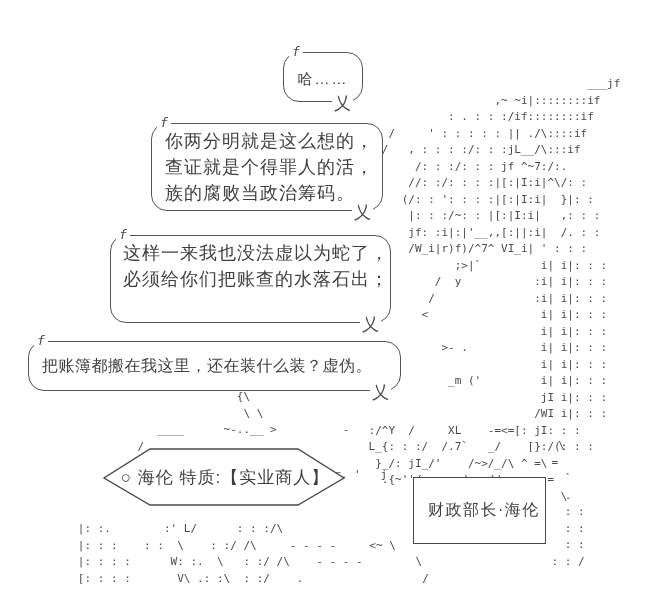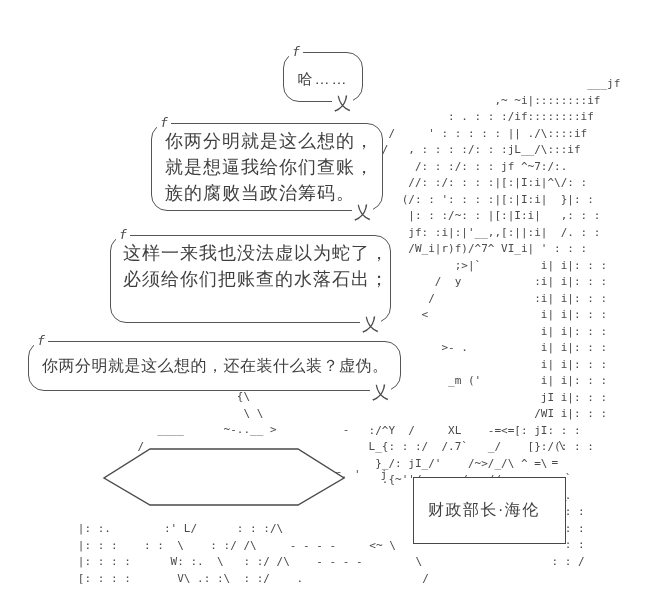--- a/index.html
+++ b/index.html
@@ -45,21 +45,21 @@
   #bubble-4 .line{ font-size:16px; letter-spacing:0.5px;}
   
   #trait-octagon{ position:absolute; left:98px; top:443px; }
   #trait-label{
     position:absolute; left:118px; top:466px; width:214px;
     text-align:center; font-size:17px; letter-spacing:1px;
     white-space:nowrap;
   }
   
   #name-box{
-    position:absolute; left:413px; top:477px; width:153px; height:67px;
+    position:absolute; left:413px; top:477px; width:133px; height:67px;
     border:1.5px solid #474747; box-sizing:border-box;
     display:flex; align-items:center;
     background:#ffffff;
   }
   #name-box .name-text{
     padding-left:14px; font-size:16px; letter-spacing:1.5px; white-space:nowrap;
   }
 </style>
 </head>
 <body>
@@ -119,39 +119,40 @@
 
   <div class="bubble" id="bubble-1" style="left:283px; top:52px; width:80px; height:50px;">
     <span class="corner-f">f</span>
     <div class="line" style="margin-top:13px;">哈……</div>
     <span class="tail">乂</span>
   </div>
 
   <div class="bubble" id="bubble-2" style="left:151px; top:123px; width:232px; height:88px; padding:4px 0 0 13px;">
     <span class="corner-f">f</span>
     <div class="line">你两分明就是这么想的，</div>
-    <div class="line">就是想逼我给你们查账，</div>
+    <div class="line">查证就是个得罪人的活，</div>
     <div class="line">族的腐败当政治筹码。</div>
     <span class="tail">乂</span>
   </div>
 
   <div class="bubble" id="bubble-3" style="left:110px; top:235px; width:281px; height:88px; padding:4px 0 0 12px;">
     <span class="corner-f">f</span>
     <div class="line">这样一来我也没法虚以为蛇了，</div>
     <div class="line">必须给你们把账查的水落石出；</div>
     <span class="tail">乂</span>
   </div>
 
   <div class="bubble" id="bubble-4" style="left:28px; top:341px; width:373px; height:50px; padding:11px 0 0 13px;">
     <span class="corner-f">f</span>
-    <div class="line">你两分明就是这么想的，还在装什么装？虚伪。</div>
+    <div class="line">把账簿都搬在我这里，还在装什么装？虚伪。</div>
     <span class="tail">乂</span>
   </div>
 
   <svg id="trait-octagon" width="252" height="68">
     <polygon points="52,6 200,6 246,35 200,62 52,62 6,35" fill="#ffffff" stroke="#4a4a4a" stroke-width="1.4"></polygon>
   </svg>
+  <div id="trait-label">○ 海伦 特质:【实业商人】</div>
 
   <div id="name-box">
     <span class="name-text">财政部长·海伦</span>
   </div>
 
 </div>
 
 </body></html>

